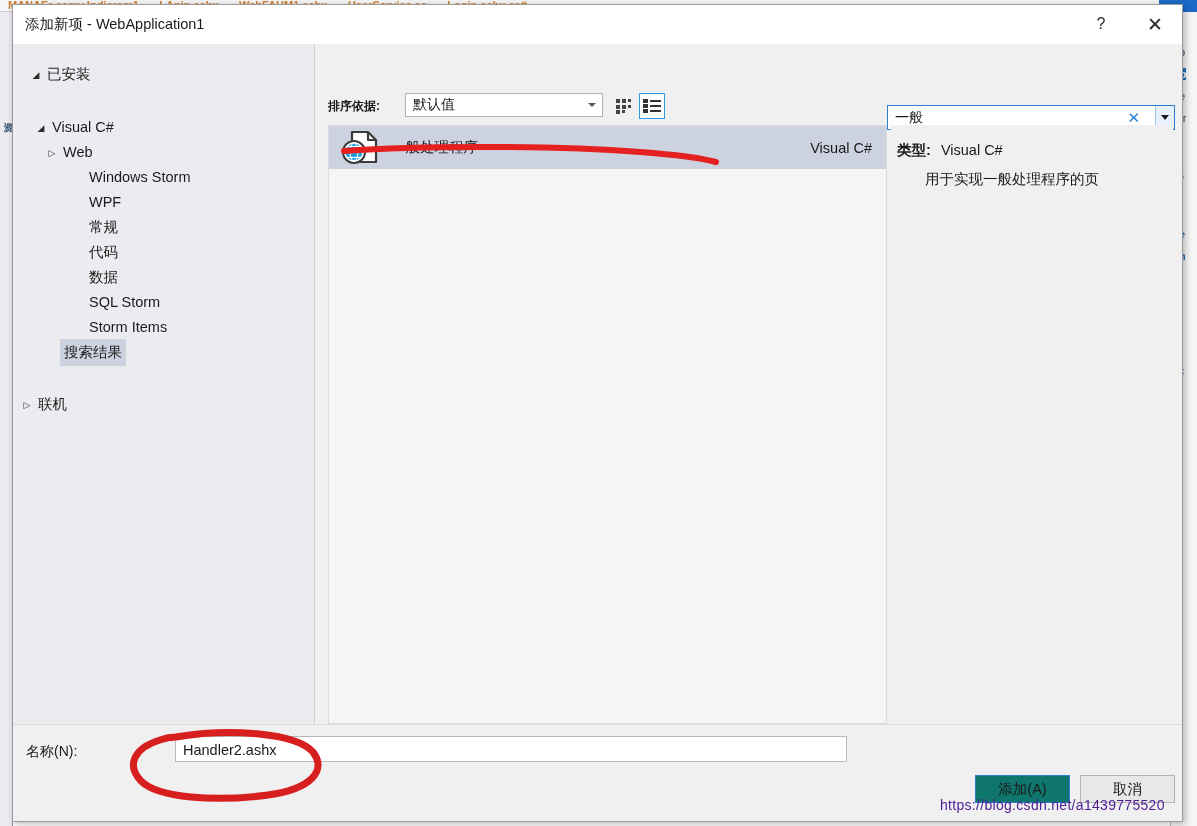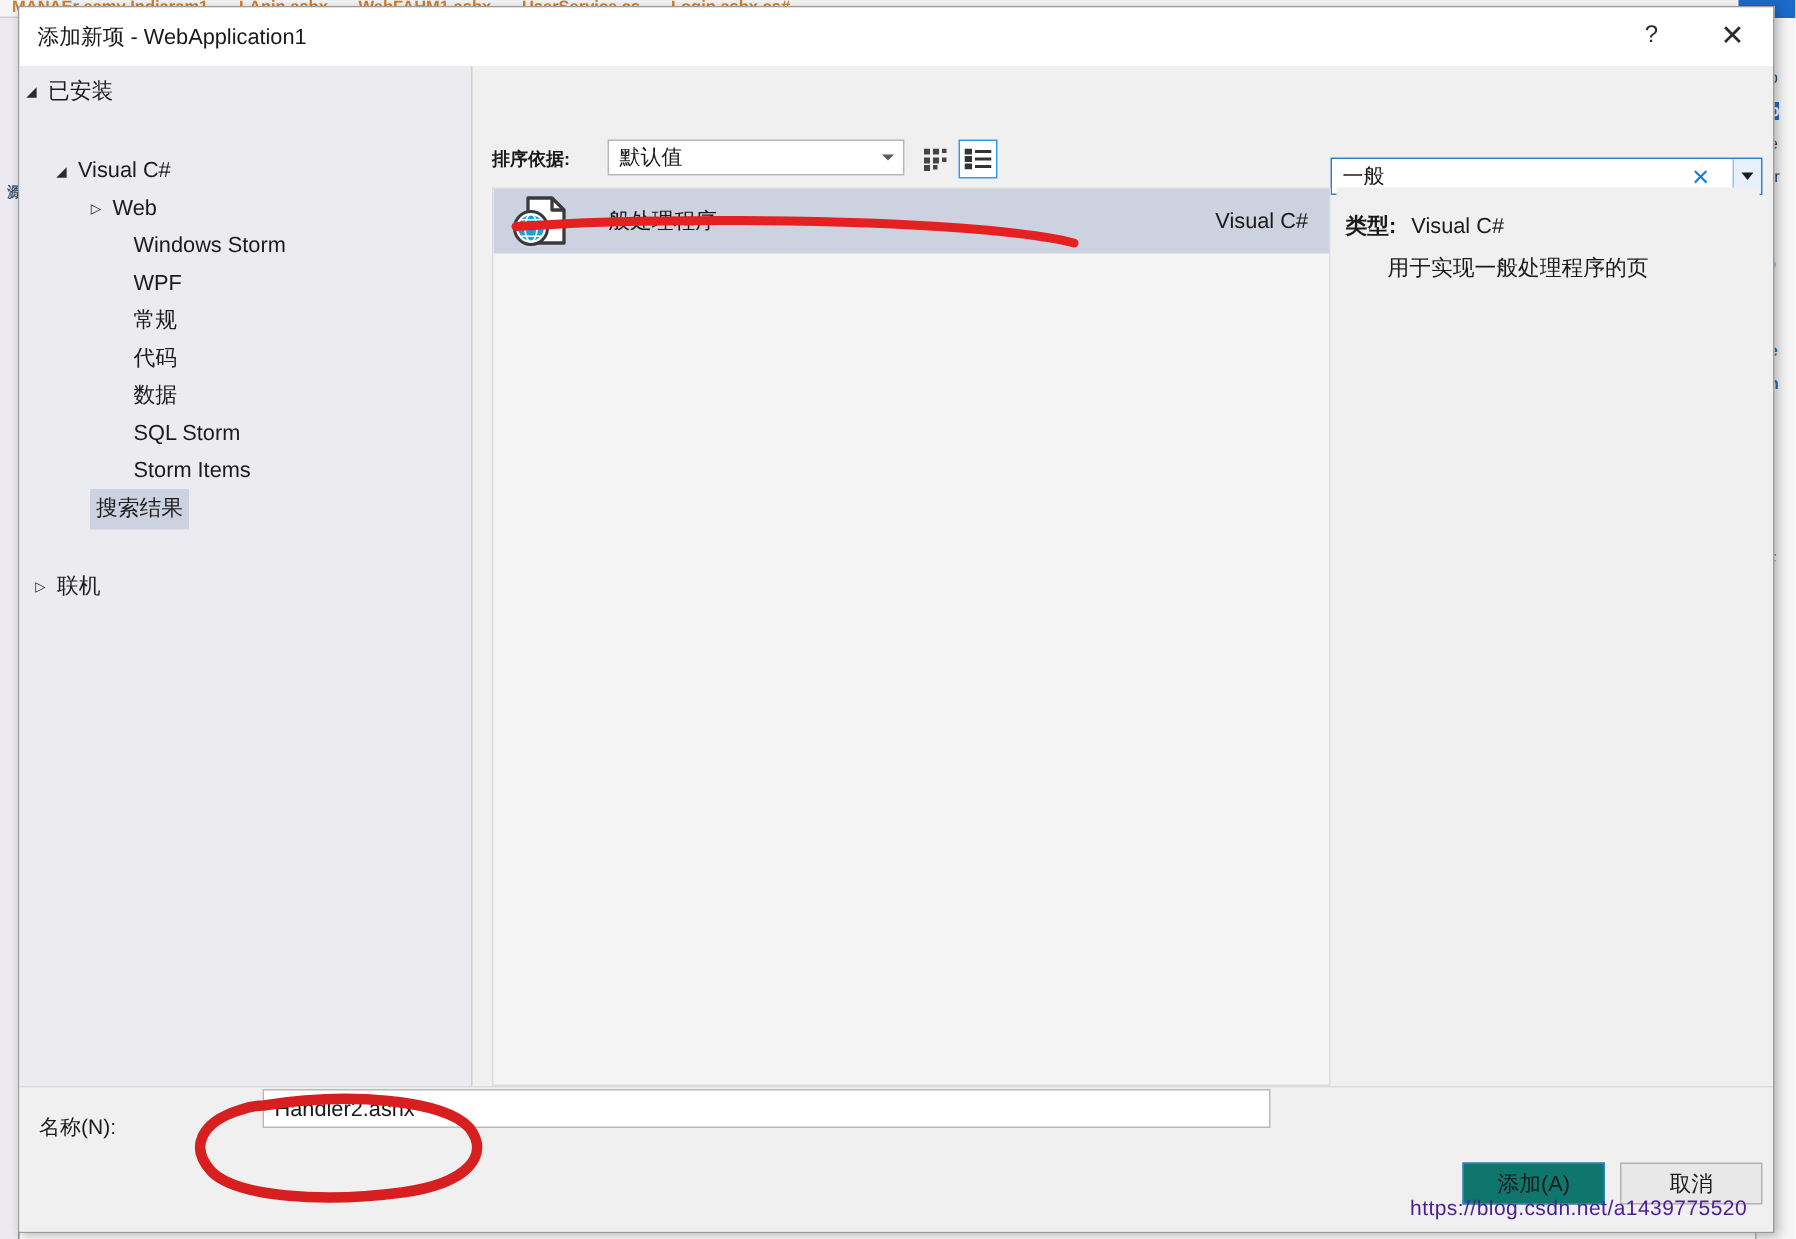--- a/index.html
+++ b/index.html
@@ -187,21 +187,21 @@
   
   .bottombar {
     position: absolute; left: 0; right: 0; bottom: 0; height: 97px;
     background: #f0f0f0; border-top: 1px solid #dcdcdc;
   }
   .name-label {
     position: absolute; left: 13px; top: 18px;
     font-size: 14px; color: #1a1a1a;
   }
   .name-input {
-    position: absolute; left: 162px; top: 1px;
+    position: absolute; left: 162px; top: 11px;
     width: 672px; height: 26px;
     background: #ffffff; border: 1px solid #b9b9b9;
     font-size: 14.5px; color: #1a1a1a;
     padding: 2px 0 0 7px;
     font-family: "Liberation Sans", sans-serif;
   }
   .btn {
     position: absolute; top: 50px; height: 28px; width: 95px;
     background: #e8e8e8; border: 1px solid #b3b3b3;
     font-size: 14.5px; color: #1a1a1a;
@@ -256,23 +256,23 @@
 
     <div class="titlebar">
       <div class="title-text">添加新项 - WebApplication1</div>
       <button class="title-btn help">?</button>
       <button class="title-btn close">✕</button>
     </div>
 
     <div class="dlg-body">
 
       <div class="treepane">
-        <div class="tree-row" style="margin-top:4px;padding-left:1px"><span class="tri">◢</span><span class="lbl">已安装</span></div>
+        <div class="tree-row" style="margin-top:17px;padding-left:16px"><span class="tri">◢</span><span class="lbl">已安装</span></div>
         <div class="tree-row" style="margin-top:28px;padding-left:21px"><span class="tri">◢</span><span class="lbl">Visual C#</span></div>
-        <div class="tree-row" style="padding-left:44px"><span class="tri">▷</span><span class="lbl">Web</span></div>
+        <div class="tree-row" style="padding-left:32px"><span class="tri">▷</span><span class="lbl">Web</span></div>
         <div class="tree-row" style="padding-left:58px"><span class="tri empty">▷</span><span class="lbl">Windows Storm</span></div>
         <div class="tree-row" style="padding-left:58px"><span class="tri empty">▷</span><span class="lbl">WPF</span></div>
         <div class="tree-row" style="padding-left:58px"><span class="tri empty">▷</span><span class="lbl">常规</span></div>
         <div class="tree-row" style="padding-left:58px"><span class="tri empty">▷</span><span class="lbl">代码</span></div>
         <div class="tree-row" style="padding-left:58px"><span class="tri empty">▷</span><span class="lbl">数据</span></div>
         <div class="tree-row" style="padding-left:58px"><span class="tri empty">▷</span><span class="lbl">SQL Storm</span></div>
         <div class="tree-row" style="padding-left:58px"><span class="tri empty">▷</span><span class="lbl">Storm Items</span></div>
         <div class="tree-row selected" style="padding-left:33px"><span class="tri empty">▷</span><span class="lbl">搜索结果</span></div>
         <div class="tree-row" style="margin-top:27px;padding-left:7px"><span class="tri">▷</span><span class="lbl">联机</span></div>
       </div>

